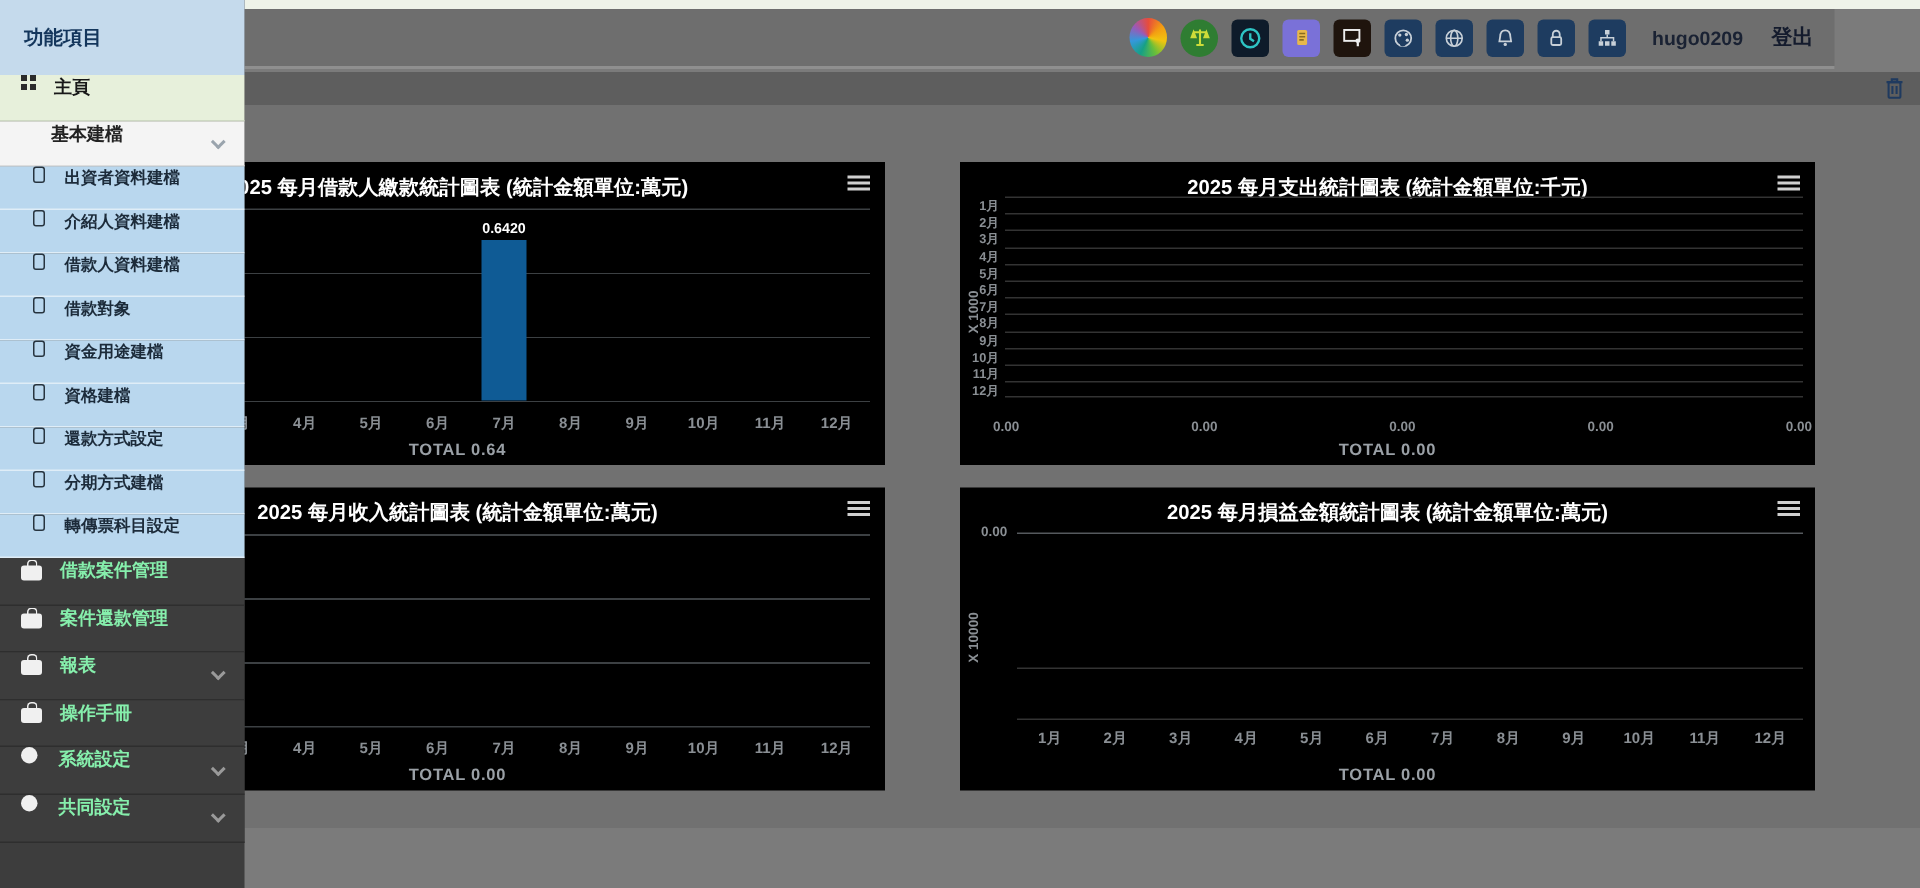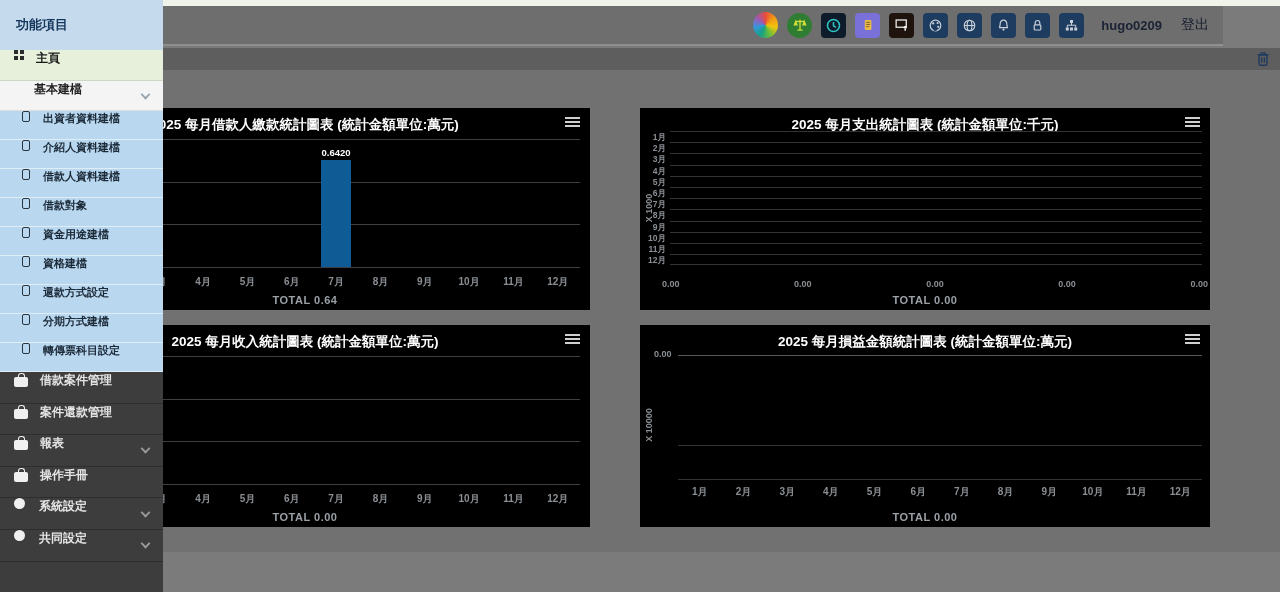--- a/index.html
+++ b/index.html
@@ -14,21 +14,21 @@
   .appicon { width:25px; height:25px; border-radius:4px; display:flex; align-items:center;
     justify-content:center; cursor:pointer; flex:0 0 auto; }
   .appicon.navy { background:#1e3c60; }
   .logo-wheel { width:26px; height:26px; border-radius:50%;
     background:conic-gradient(#e74c3c,#f39c12,#f1c40f,#6abf3a,#16a085,#3498db,#9b59b6,#e74c3c); }
   .green-circle { background:#2f7d32; border-radius:50%; }
   .clock-sq { background:#0e1b2a; }
   .scroll-sq { background:#7a71d8; }
   .present-sq { background:#1f140d; }
   .nav-user { color:#1a2233; font-size:13px; font-weight:bold; margin-left:8px; }
-  .nav-logout { color:#141b2d; font-size:14px; font-weight:normal; margin-left:10px; cursor:pointer; }
+  .nav-logout { color:#141b2d; font-size:14px; font-weight:bold; margin-left:10px; cursor:pointer; }
 
   .toolbar { position:absolute; left:0; top:48px; width:1280px; height:22px; background:#5e5e5e;
     display:flex; align-items:center; justify-content:flex-end; padding-right:10px; }
 
   
   .content { position:absolute; left:0; top:70px; width:1280px; height:482px; background:#717171; }
 
   .panel { position:absolute; width:570px; height:202px; background:#000; color:#fff; }
   .p1 { left:20px;  top:38px; }
   .p2 { left:640px; top:38px; }
@@ -75,21 +75,21 @@
   .sb-header { height:50px; background:#c5daec; display:flex; align-items:center; padding-left:16px;
     font-size:13px; font-weight:bold; color:#14365c; }
   .sb-item { display:flex; align-items:flex-start; position:relative; cursor:pointer; }
   .sb-home { height:31px; background:#e7f0db; border-bottom:1px solid #cdd8c2; padding-left:14px;
     font-size:12px; font-weight:bold; color:#181818; }
   .sb-group { height:30px; background:#f4f4f4; border-bottom:1px solid #ddd; padding-left:34px;
     font-size:12px; font-weight:bold; color:#222; }
   .sb-sub { height:29px; background:#b9d7ee; border-bottom:1px solid rgba(255,255,255,.55);
     padding-left:22px; font-size:11px; font-weight:bold; color:#1c2b3a; }
   .sb-dark { height:31.6px; background:#3d3d3d; border-bottom:1px solid #2e2e2e; padding-left:14px;
-    font-size:12px; font-weight:bold; color:#e5e5e5; }
+    font-size:12px; font-weight:bold; color:#86efac; }
   .grid4 { width:10px; height:10px; position:relative; margin-right:12px; flex:0 0 auto; }
   .grid4 b { position:absolute; left:0; top:0; width:4px; height:4px; background:#2b2b2b;
     box-shadow:6px 0 #2b2b2b, 0 6px #2b2b2b, 6px 6px #2b2b2b; }
   .subicon { width:8px; height:11px; border:1.5px solid #27343f; border-radius:2px;
     margin-right:13px; flex:0 0 auto; }
   .chev { position:absolute; right:14px; top:50%; width:7px; height:7px; border-right:2px solid #9a9a9a;
     border-bottom:2px solid #9a9a9a; transform:translateY(-70%) rotate(45deg); }
   .sb-sub .chev, .sb-group .chev { border-color:#9aa4ad; }
   .brief { position:relative; width:14px; height:10px; background:#f0f0f0; border-radius:2px;
     margin:5px 12px 0 0; flex:0 0 auto; }

